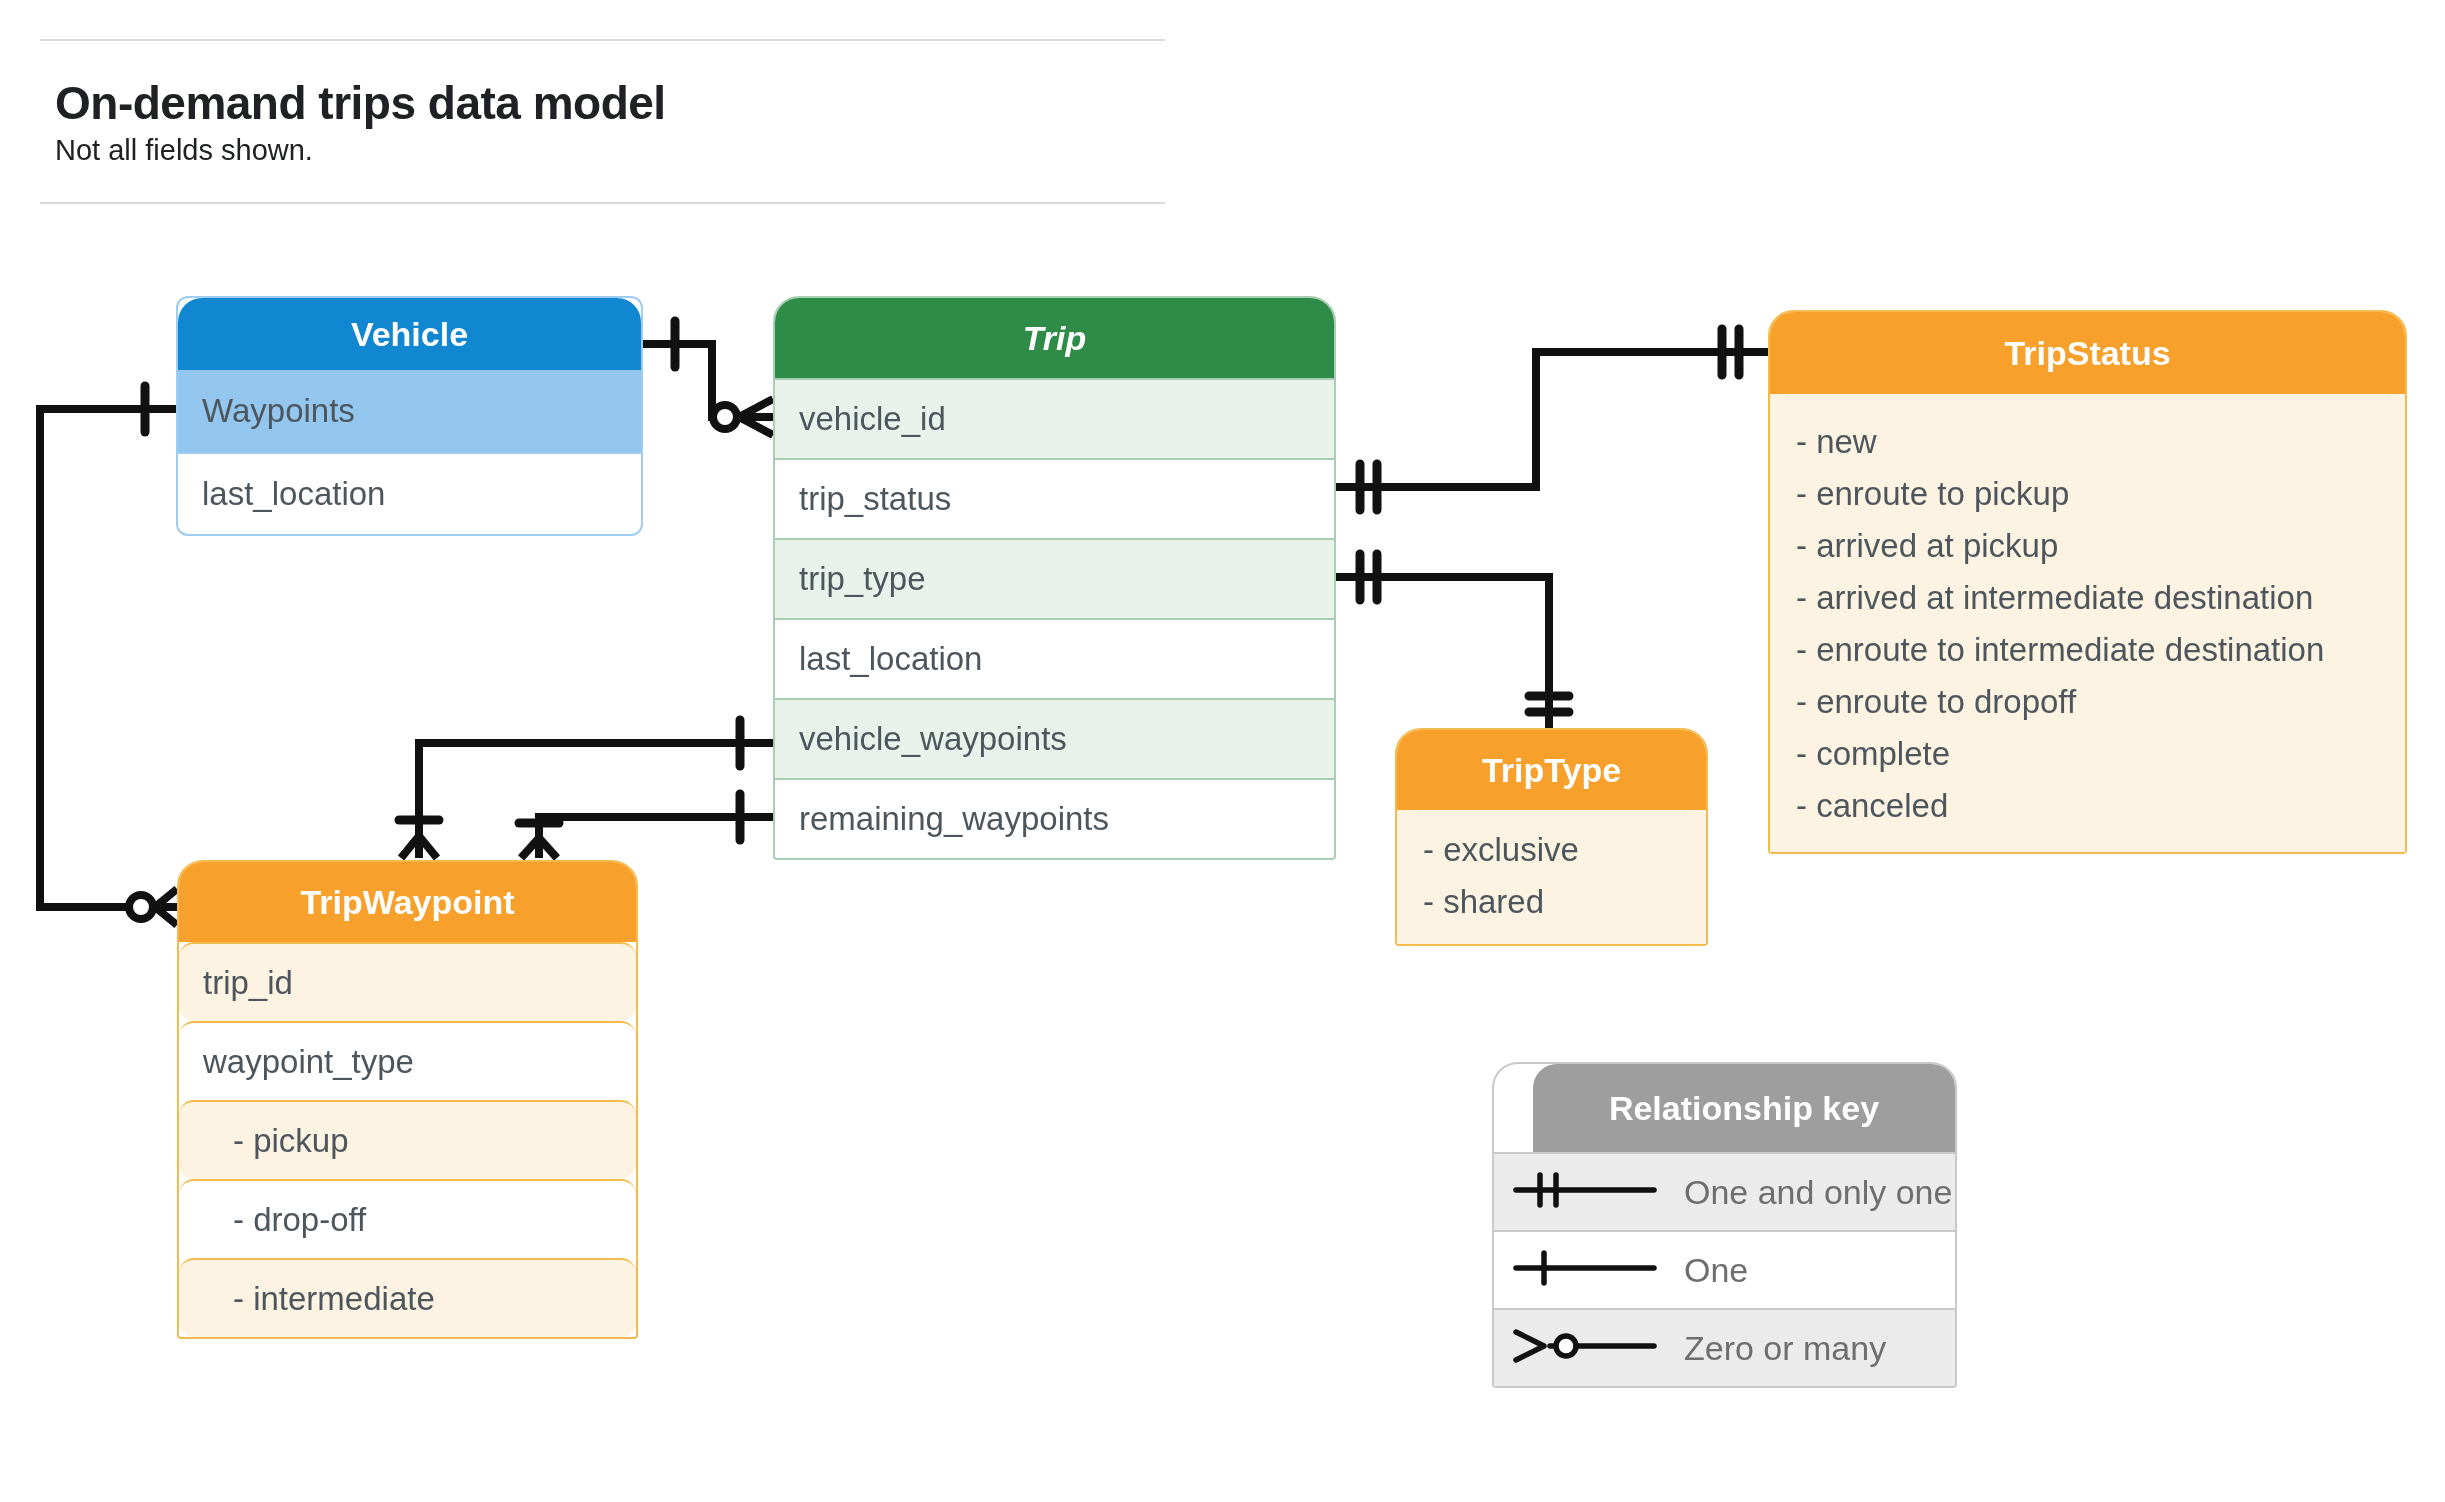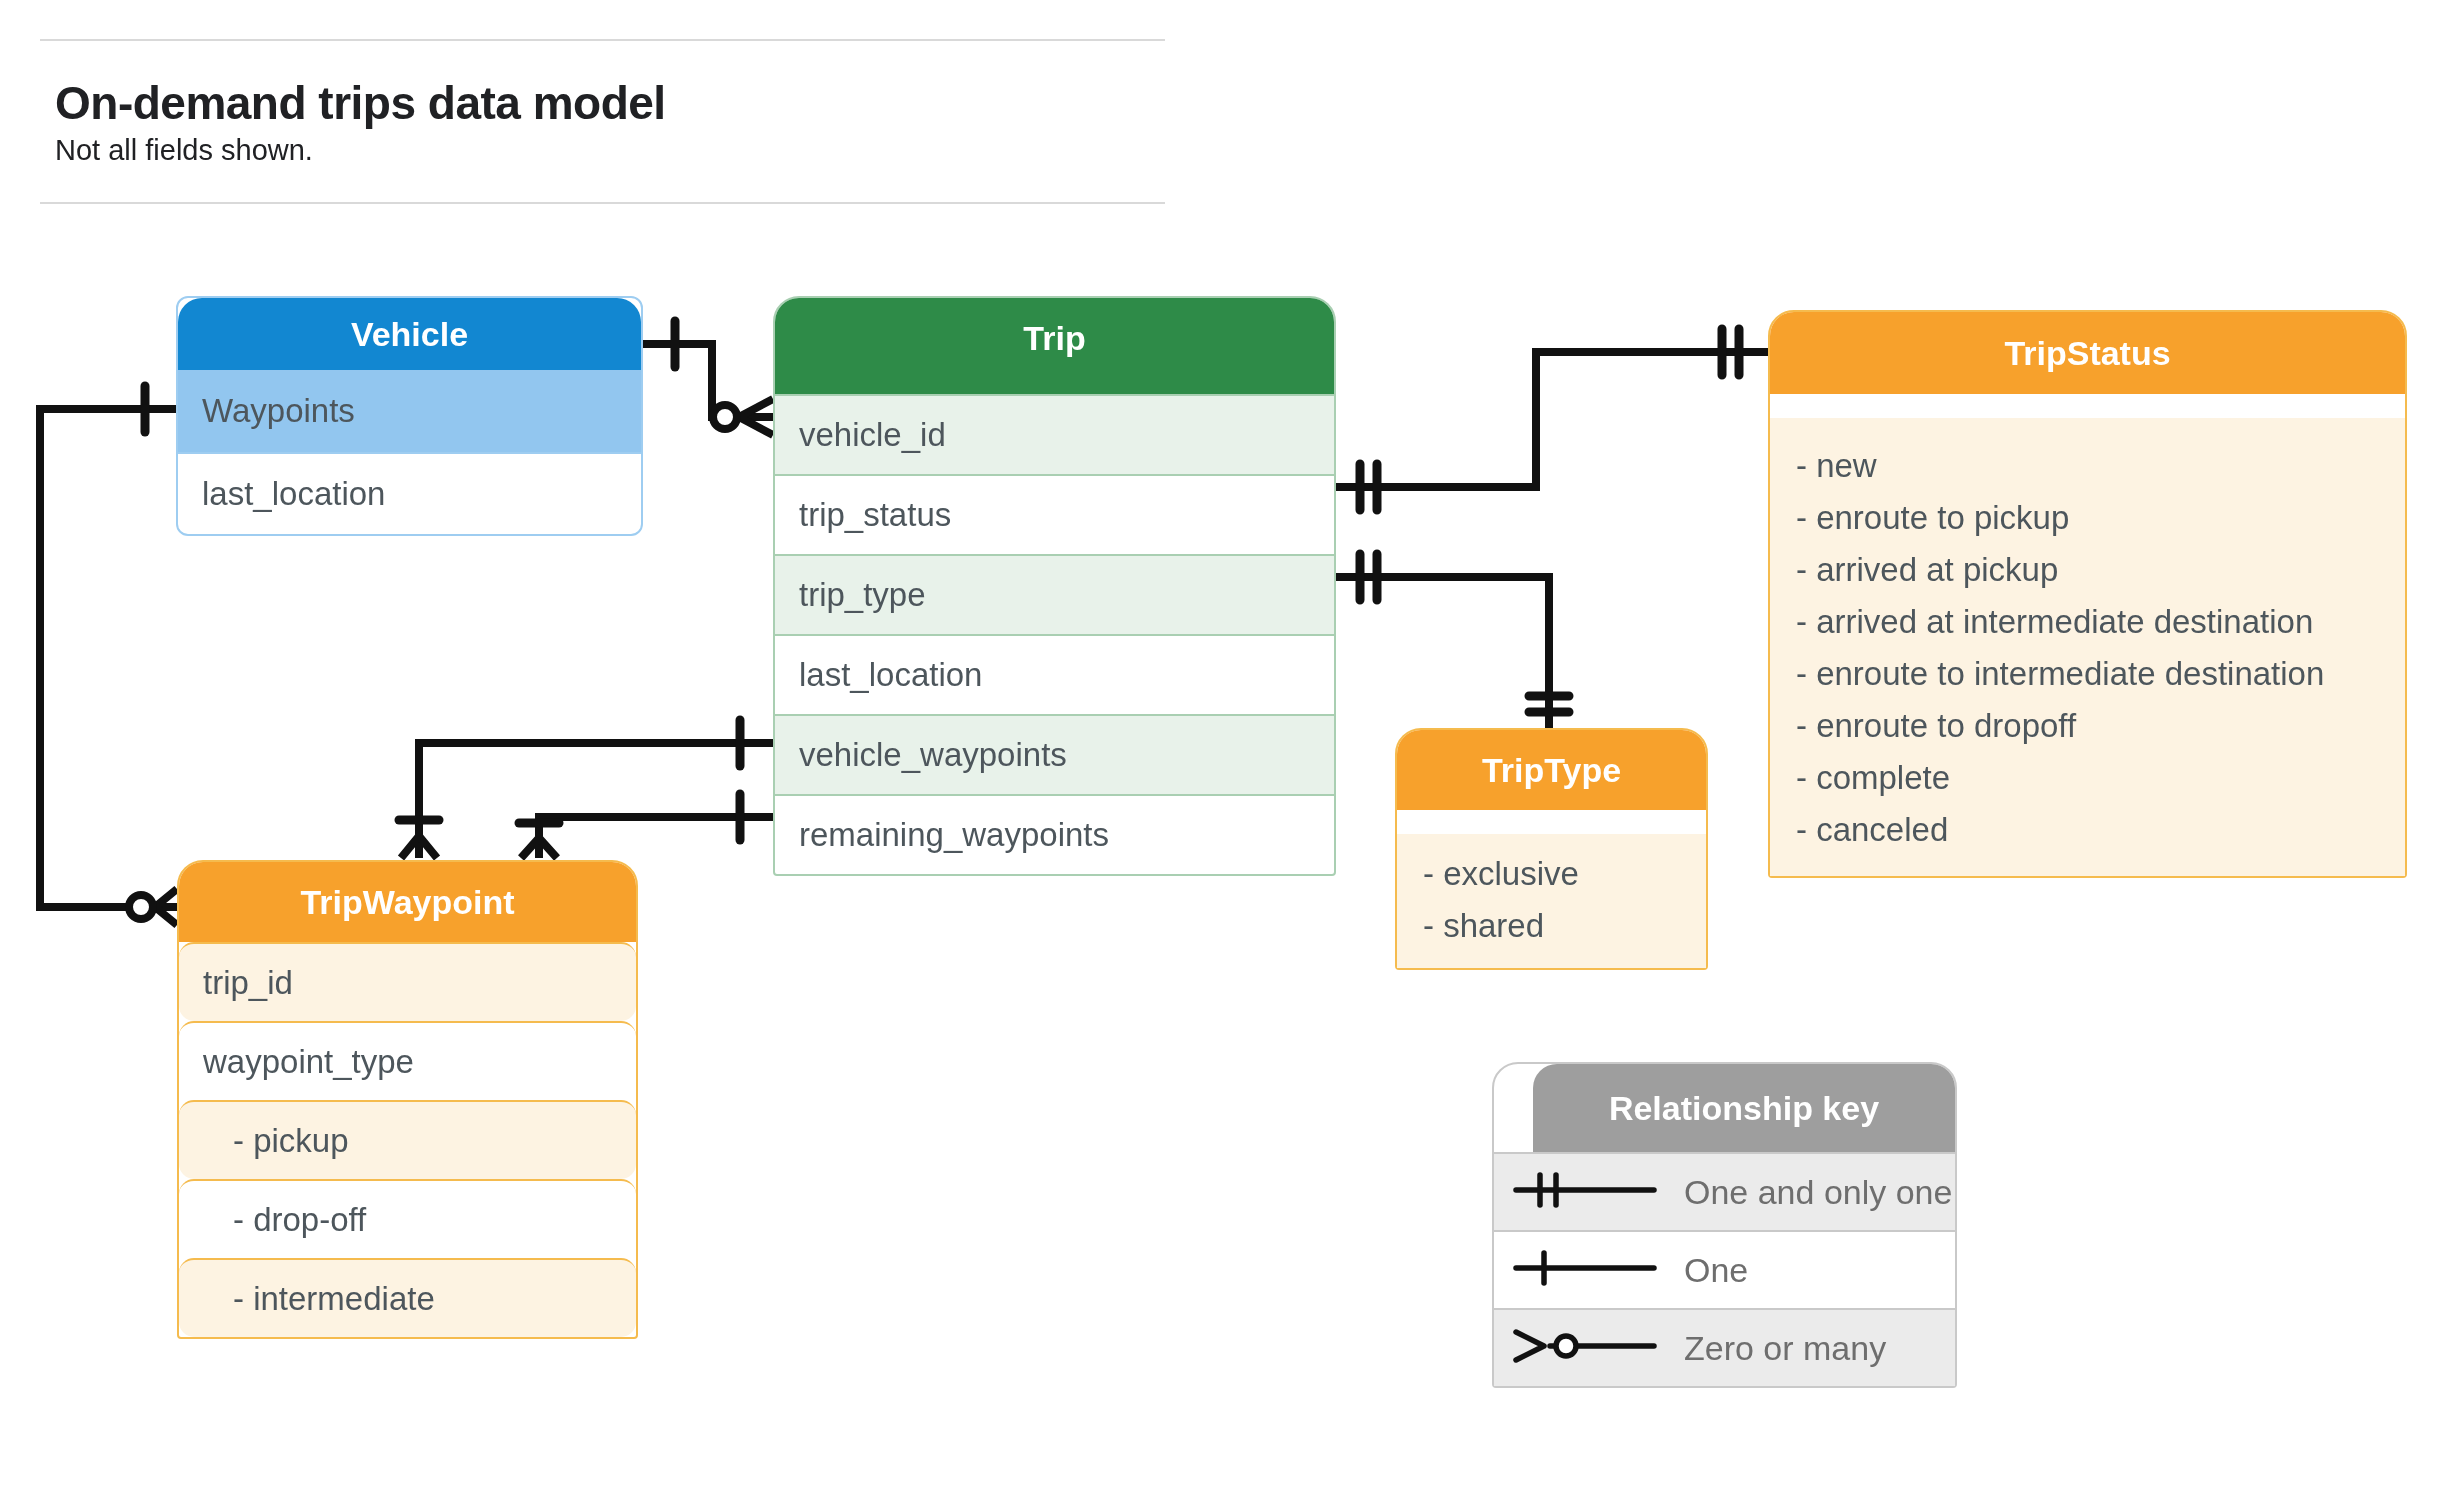--- a/index.html
+++ b/index.html
@@ -33,31 +33,31 @@
   .theme-blue .row{border-top:2px solid var(--blue-border);}
   .theme-blue .row.tint{background:var(--blue-tint);border-top:none;}
   .theme-green{border:2px solid var(--green-border);background:#fff;}
   .theme-green .hdr{background:var(--green-header);}
   .theme-green .row{border-top:2px solid var(--green-border);}
   .theme-green .row.tint{background:var(--green-tint);}
   .theme-orange{border:2px solid var(--orange-border);background:#fff;}
   .theme-orange .hdr{background:var(--orange-header);}
   .theme-orange .row{border-top:2px solid var(--orange-border);}
   .theme-orange .row.tint{background:var(--orange-tint);}
-  .theme-orange .items{background:var(--orange-tint);margin-top:24px;}
+  .theme-orange .items{background:var(--orange-tint);}
   .theme-gray{border:2px solid var(--gray-border);background:#fff;}
   .theme-gray .hdr{background:var(--gray-header);margin-left:39px;}
 
   
   #vehicle{left:176px;top:296px;width:467px;border-radius:12px;}
   #vehicle .hdr{height:72px;line-height:72px;}
   #vehicle .row{height:82px;}
 
   #trip{left:773px;top:296px;width:563px;}
-  #trip .hdr{height:96px;line-height:80px;}
+  #trip .hdr{height:80px;line-height:80px;font-style:italic;}
   #trip .row{height:80px;}
   #trip .row.tall{height:164px;line-height:60px;}
 
   #trip-status{left:1768px;top:310px;width:639px;}
   #trip-status .hdr{height:82px;line-height:82px;}
   #trip-status .items{height:458px;padding:22px 0 0 26px;line-height:52px;}
 
   #trip-type{left:1395px;top:728px;width:313px;}
   #trip-type .hdr{height:80px;line-height:80px;}
   #trip-type .items{height:134px;padding:14px 0 0 26px;line-height:52px;}

